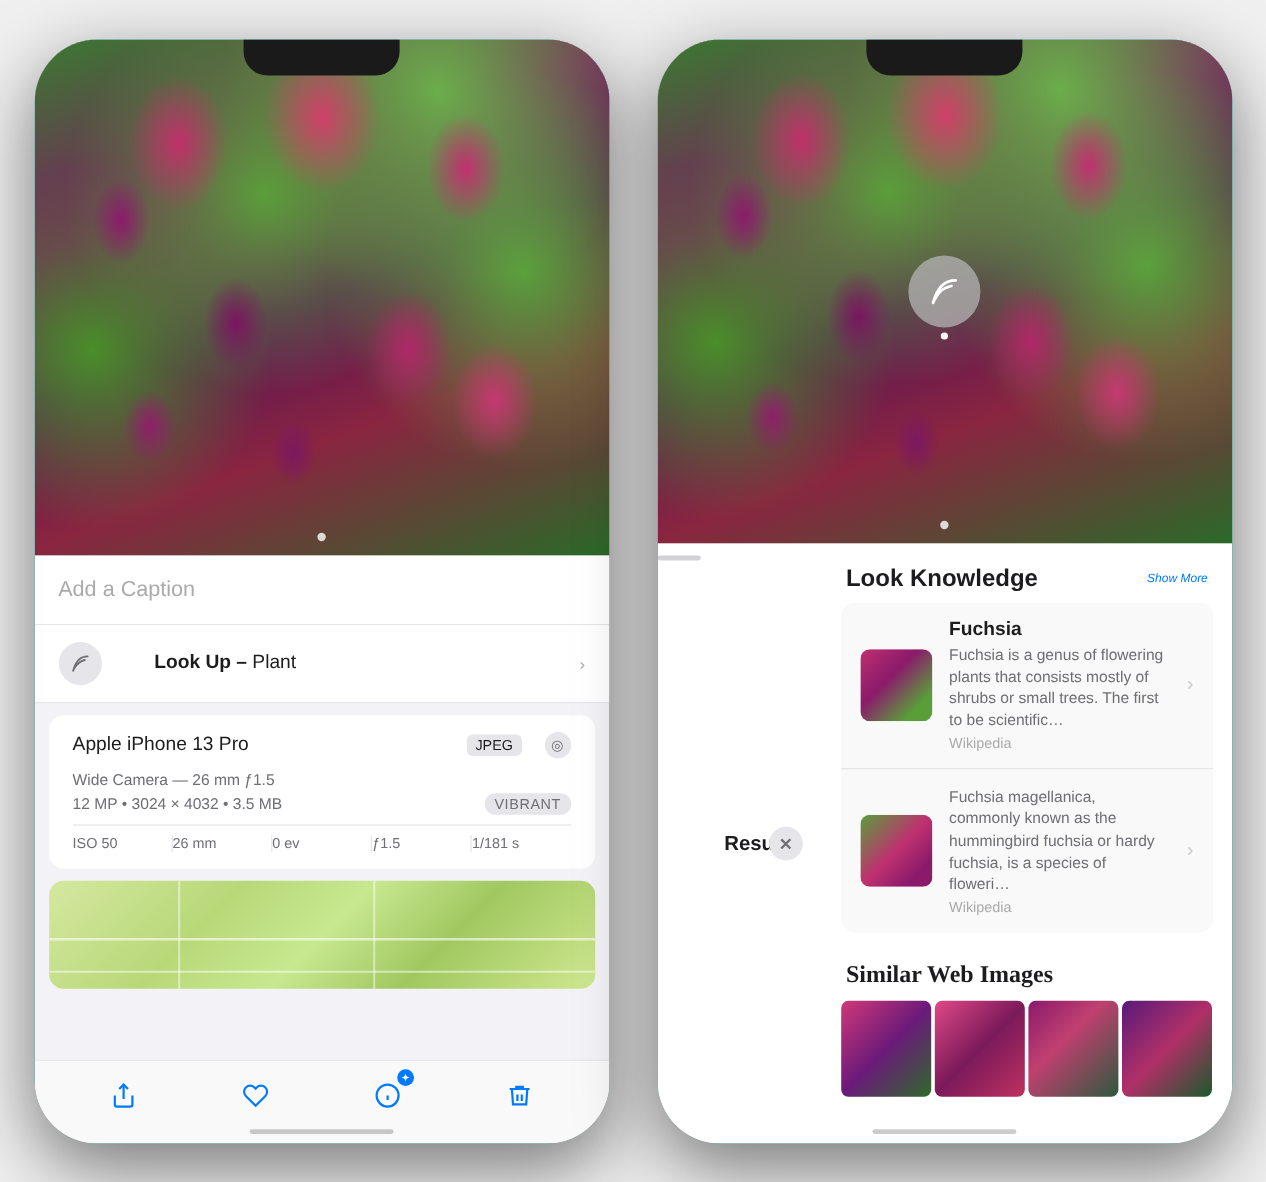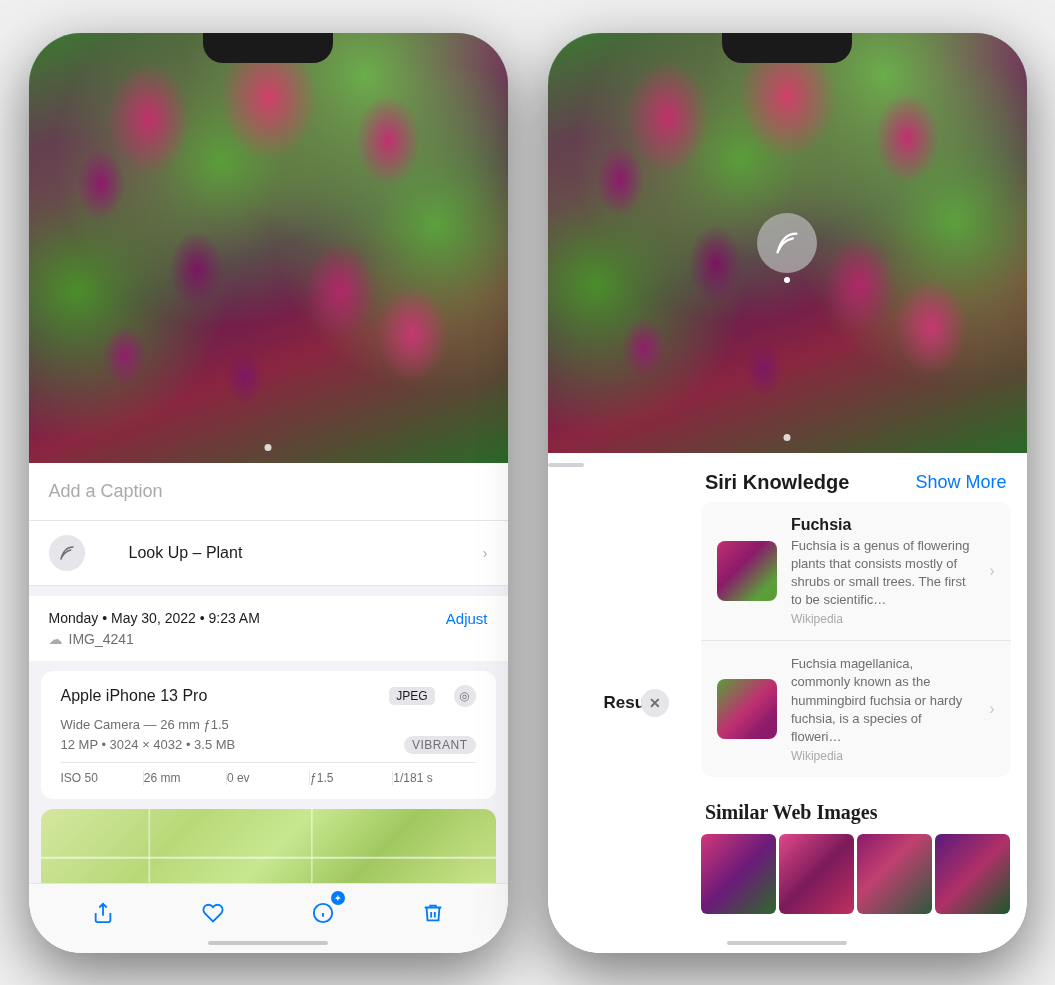--- a/index.html
+++ b/index.html
@@ -133,21 +133,21 @@
       width: 18px;
       height: 18px;
     }
 
     .lookup-text {
       font-size: 16px;
       color: #1c1c1e;
     }
 
     .lookup-text strong {
-      font-weight: 400;
+      font-weight: 700;
       padding-left: 32px;
     }
 
     .lookup-chevron {
       margin-left: auto;
       color: #aaa;
       font-size: 14px;
     }
 
     .metadata-block {
@@ -435,22 +435,23 @@
       padding: 10px 20px 8px;
     }
 
     .section-title {
       font-size: 20px;
       font-weight: 700;
       color: #1c1c1e;
     }
 
     .show-more-btn {
-      font-size: 18px;
+      font-size: 10px;
       color: #007aff;
+      font-style: italic;
     }
 
     .knowledge-card {
       background: #f9f9f9;
       border-radius: 12px;
       margin: 0 16px 8px;
       overflow: hidden;
     }
 
     .knowledge-item {
@@ -571,30 +572,20 @@
             <path d="M17 8C8 10 5.9 16.17 3.82 19.82M20 4C10 4 6 12 4 20" stroke-linecap="round"></path>
           </svg>
         </div>
         <span class="lookup-text">
           <strong>Look Up –</strong>
           <span>Plant</span>
         </span>
         <span class="lookup-chevron">›</span>
       </div>
 
-      <div class="metadata-block">
-        <div class="date-row">
-          <span class="date-text">Monday • May 30, 2022 • 9:23 AM</span>
-          <span class="adjust-btn">Adjust</span>
-        </div>
-        <div class="filename-row">
-          <span class="cloud-icon">☁</span>
-          <span class="filename-text">IMG_4241</span>
-        </div>
-      </div>
 
       <div class="device-block">
         <div class="device-row">
           <span class="device-name">Apple iPhone 13 Pro</span>
           <div class="device-badges">
             <span class="badge">JPEG</span>
             <div class="badge-icon">◎</div>
           </div>
         </div>
         <div class="camera-info">Wide Camera — 26 mm ƒ1.5</div>
@@ -678,21 +669,21 @@
     <div class="results-sheet">
       <div class="sheet-handle"></div>
 
       <div class="sheet-header">
         <span class="sheet-title">Results</span>
         <div class="close-btn">✕</div>
       </div>
 
       <div class="sheet-content">
         <div class="section-header">
-          <span class="section-title">Siri Knowledge</span>
+          <span class="section-title">Look Knowledge</span>
           <span class="show-more-btn">Show More</span>
         </div>
 
         <div class="knowledge-card">
           <div class="knowledge-item">
             <div class="knowledge-thumb">
               <div class="fuchsia-thumb"></div>
             </div>
             <div class="knowledge-text">
               <div class="knowledge-name">Fuchsia</div>

